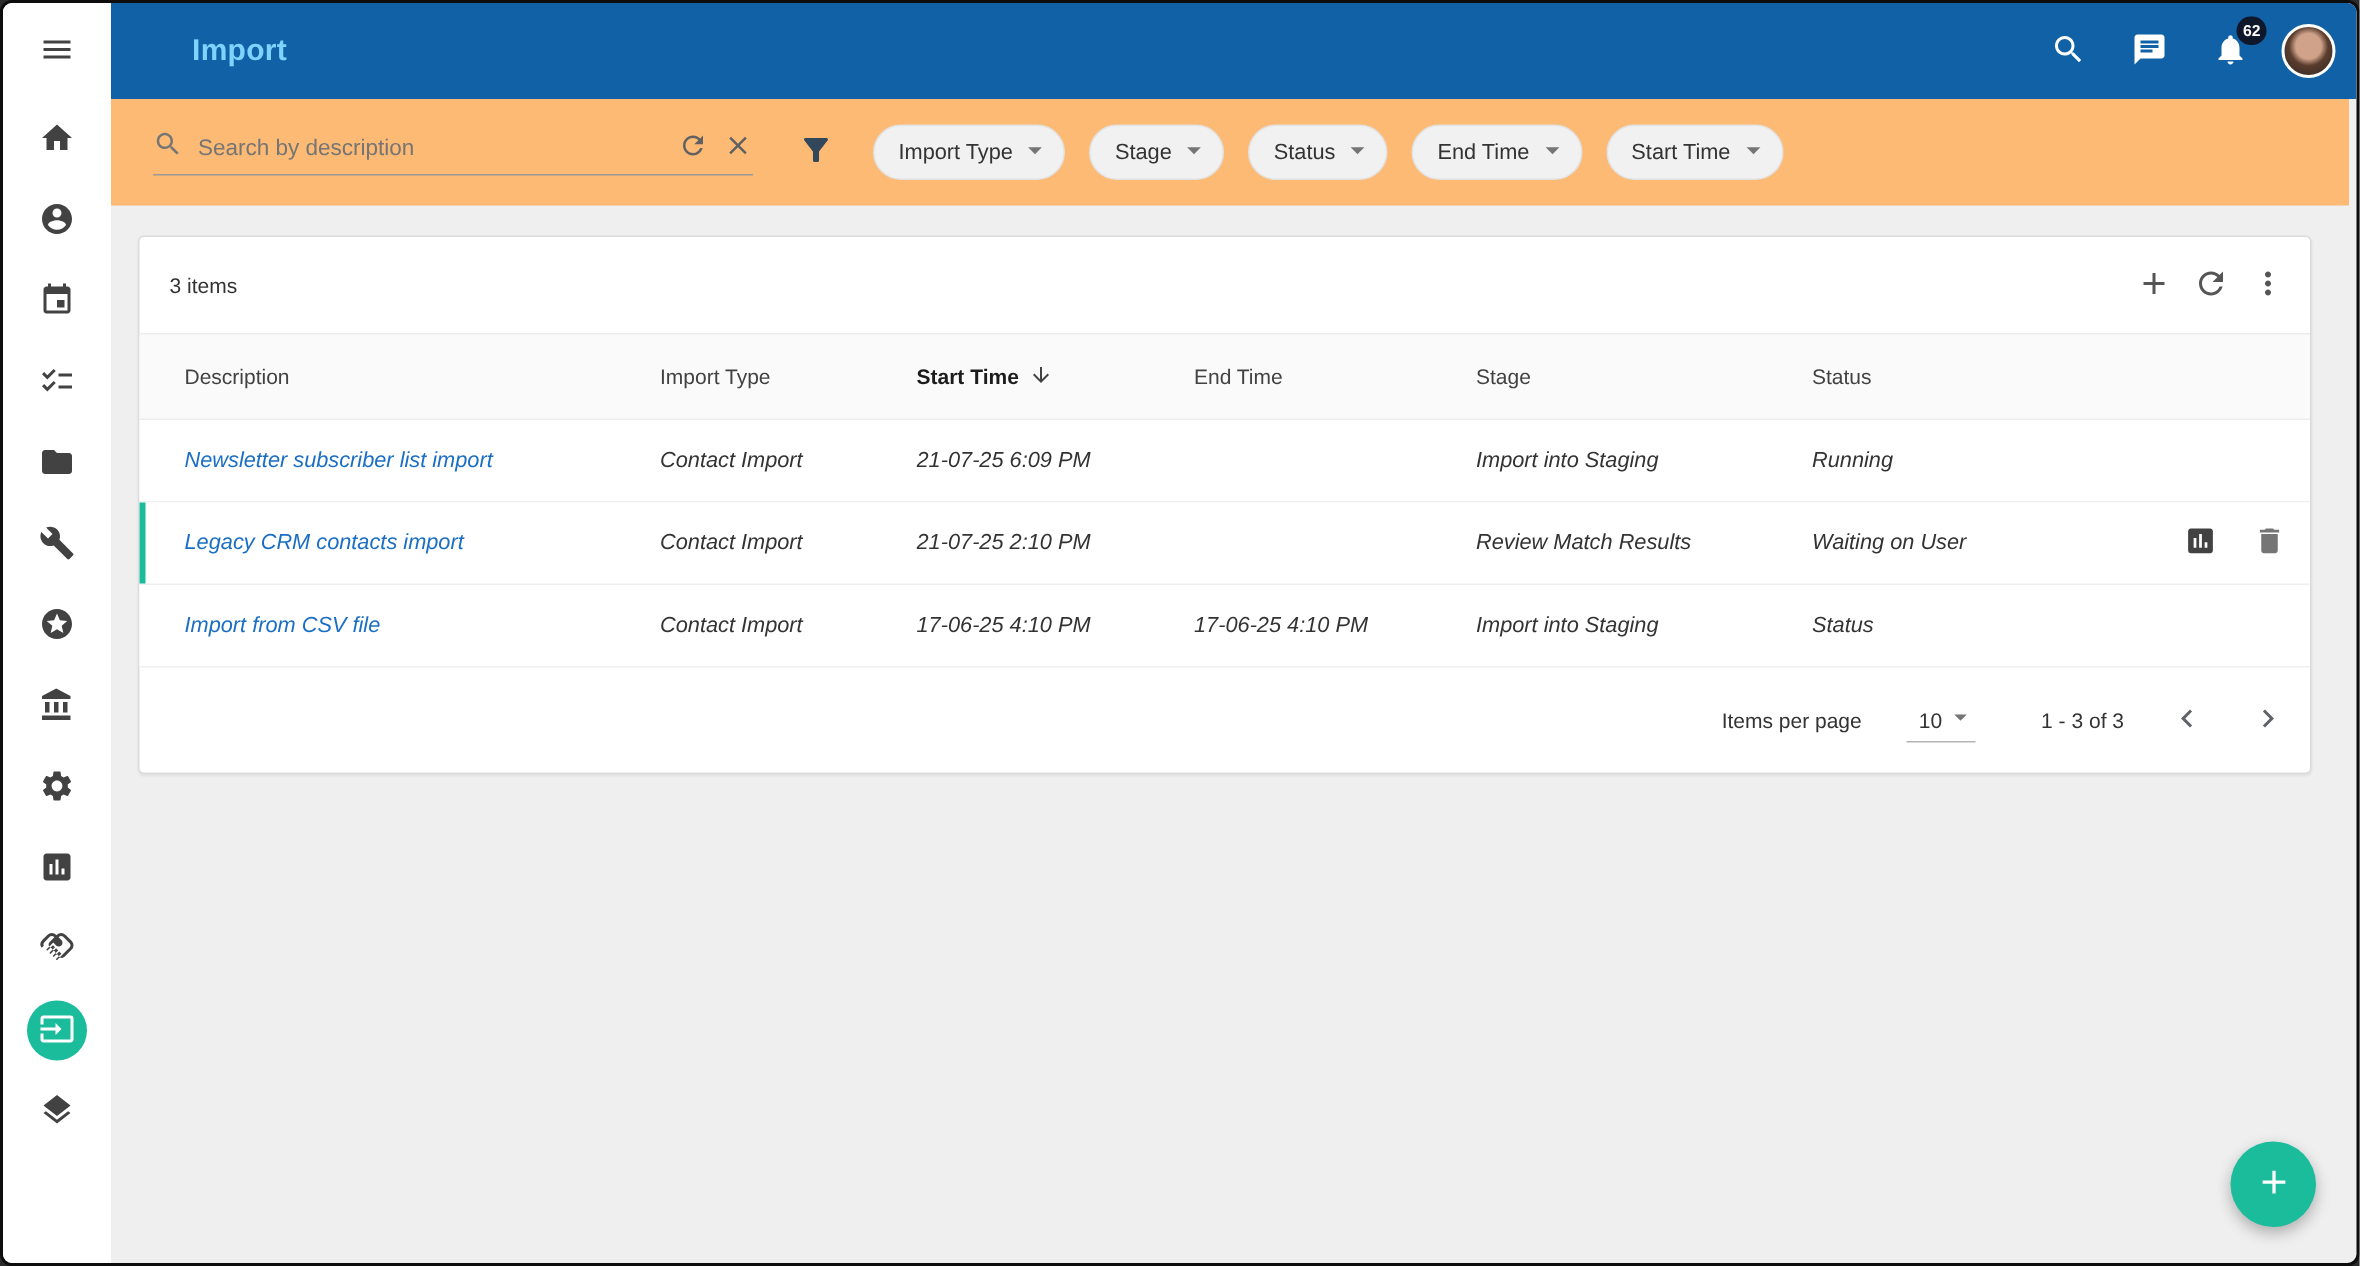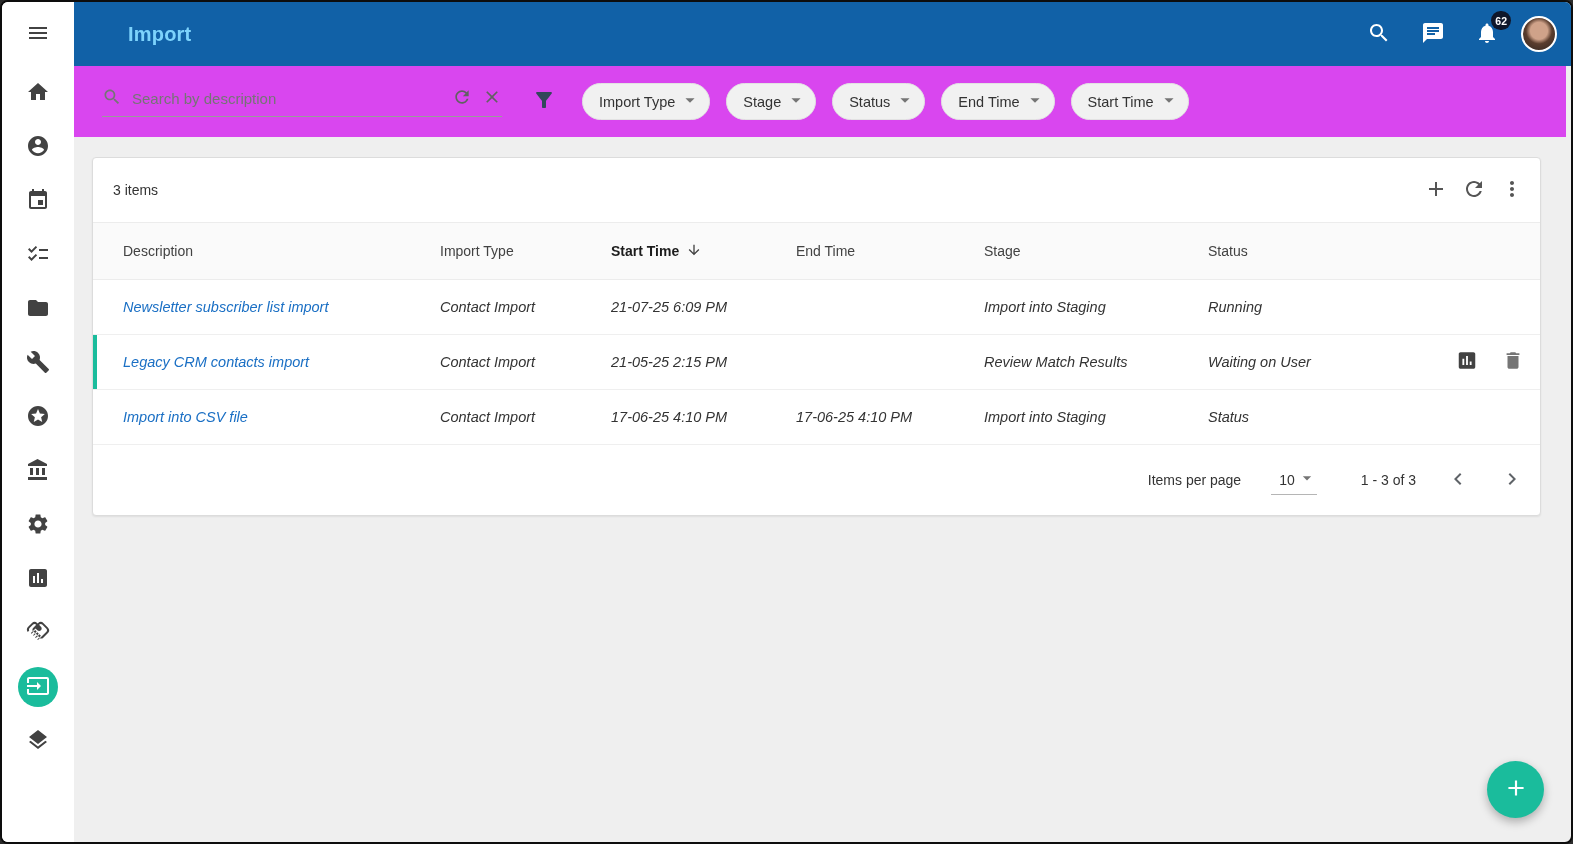--- a/index.html
+++ b/index.html
@@ -26,21 +26,21 @@
   .tb-btn { position: relative; width: 40px; height: 40px; display: flex; align-items: center; justify-content: center;
             background: none; border: none; color: #fff; cursor: pointer; }
   .tb-btn svg { width: 24px; height: 24px; fill: currentColor; }
   .badge { position: absolute; top: -3px; right: -4px; min-width: 19px; height: 19px; border-radius: 10px;
            background: #0f172a; color: #fff; font-size: 10.5px; font-weight: 700;
            display: flex; align-items: center; justify-content: center; padding: 0 4px; }
   .avatar { width: 36px; height: 36px; border-radius: 50%; border: 2px solid #fff; cursor: pointer;
             background: radial-gradient(circle at 50% 40%, #cfa289 0%, #cfa289 34%, #5a3d2e 52%, #2e2521 100%); }
 
   
-  .filterbar { position: absolute; left: 72px; right: 5px; top: 64px; height: 71px; background: #d946ef;
+  .filterbar { position: absolute; left: 72px; right: 5px; top: 64px; height: 71px; background: #fdba74;
                display: flex; align-items: center; padding-left: 28px; z-index: 4; }
   .search-wrap { display: flex; align-items: center; width: 400px; border-bottom: 1px solid #9a9a9a;
                  padding-bottom: 5px; gap: 10px; }
   .search-wrap input { border: none; outline: none; flex: 1; font-size: 15px; color: #333; min-width: 0;
                        font-family: "Liberation Sans", sans-serif; background: transparent; }
   .search-wrap input::placeholder { color: #757575; }
   .icon-btn { background: none; border: none; cursor: pointer; display: flex; align-items: center; justify-content: center; }
   .icon-20 { width: 20px; height: 20px; fill: #616161; }
   .search-glyph { width: 20px; height: 20px; fill: #757575; }
   .funnel-btn { margin-left: 30px; }
@@ -299,40 +299,40 @@
       <div class="cell">Contact Import</div>
       <div class="cell">21-07-25 6:09 PM</div>
       <div class="cell"></div>
       <div class="cell">Import into Staging</div>
       <div class="cell">Running</div>
     </div>
 
     <div class="trow selected">
       <div class="cell link">Legacy CRM contacts import</div>
       <div class="cell">Contact Import</div>
-      <div class="cell">21-05-25 2:15 PM</div>
+      <div class="cell">21-07-25 2:10 PM</div>
       <div class="cell"></div>
       <div class="cell">Review Match Results</div>
       <div class="cell">Waiting on User</div>
       <div class="row-actions">
         <button class="icon-btn report-btn">
           <span><svg viewBox="0 0 24 24">
                 <path d="M19 3H5c-1.1 0-2 .9-2 2v14c0 1.1.9 2 2 2h14c1.1 0 2-.9 2-2V5c0-1.1-.9-2-2-2zM9 17H7v-7h2v7zm4 0h-2V7h2v10zm4 0h-2v-4h2v4z"></path>
               </svg></span>
         </button>
         <button class="icon-btn delete-btn">
           <span><svg viewBox="0 0 24 24">
                 <path d="M6 19c0 1.1.9 2 2 2h8c1.1 0 2-.9 2-2V7H6v12zM19 4h-3.5l-1-1h-5l-1 1H5v2h14V4z"></path>
               </svg></span>
         </button>
       </div>
     </div>
 
     <div class="trow">
-      <div class="cell link">Import into CSV file</div>
+      <div class="cell link">Import from CSV file</div>
       <div class="cell">Contact Import</div>
       <div class="cell">17-06-25 4:10 PM</div>
       <div class="cell">17-06-25 4:10 PM</div>
       <div class="cell">Import into Staging</div>
       <div class="cell">Status</div>
     </div>
 
     <div class="tfoot">
       <span>Items per page</span>
       <div class="page-size">

